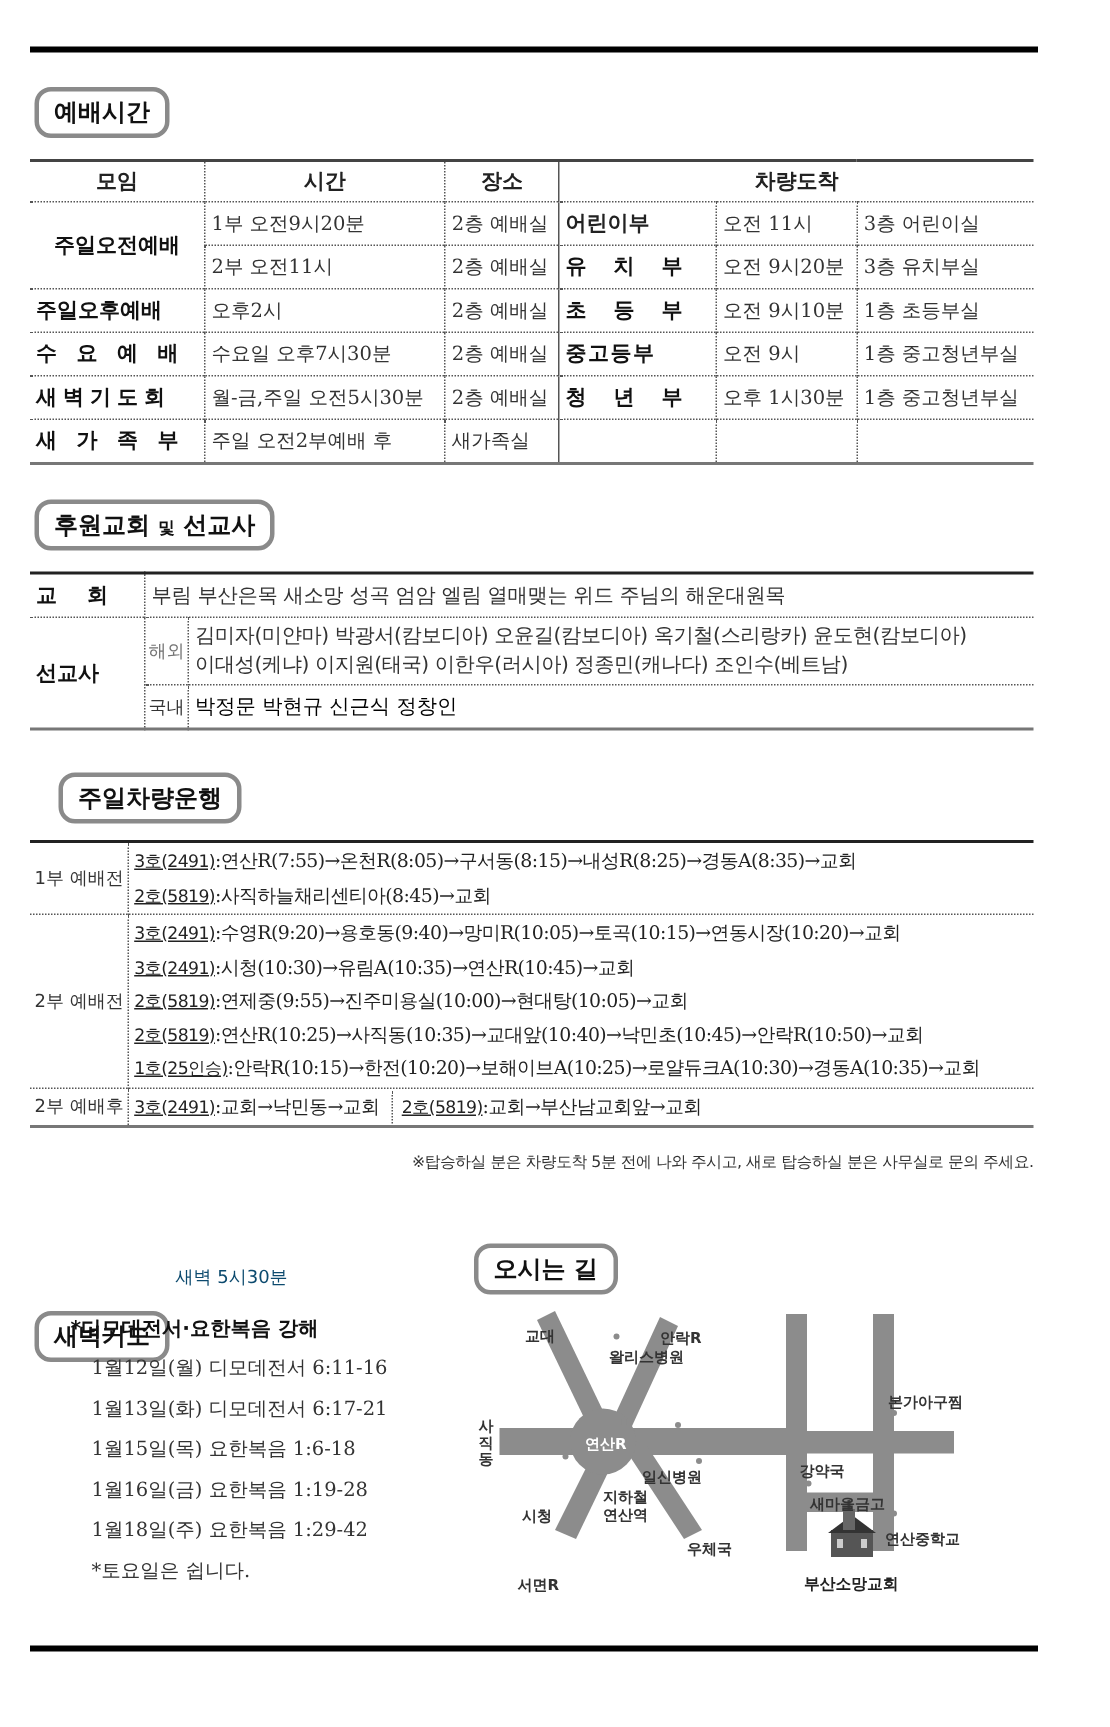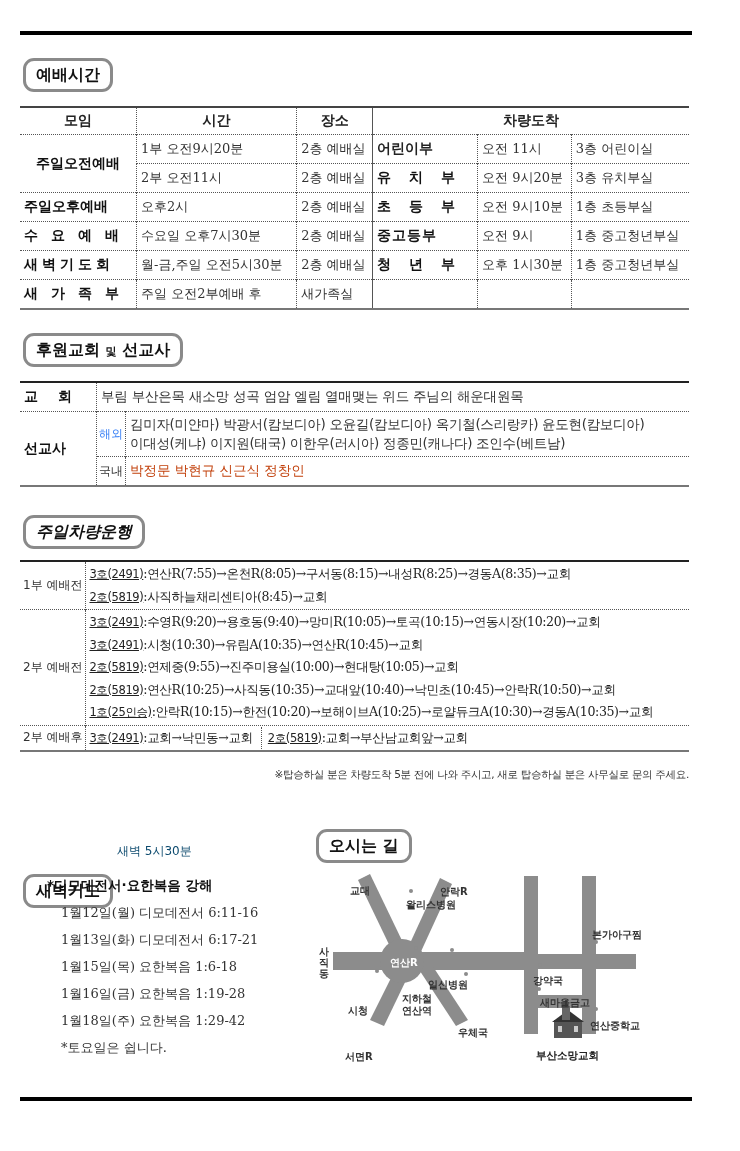--- a/index.html
+++ b/index.html
@@ -119,34 +119,34 @@
       <col style="width:26px">
       <col>
     </colgroup>
   <tbody>
       <tr class="dot-b">
     <td class="dot-r bold" style="font-size:14px;letter-spacing:20px;">교회</td>
     <td colspan="2" style="letter-spacing:-0.2px;color:#333;">부림 부산은목 새소망 성곡 엄암 엘림 열매맺는 위드 주님의 해운대원목</td>
   </tr>
   <tr class="dot-b">
     <td rowspan="2" class="dot-r bold" style="font-size:14px;">선교사</td>
-    <td class="dot-r" style="font-size:12px;color:#3b82f6;padding:0 2px;">해외</td>
+    <td class="dot-r" style="font-size:12px;color:#737373;padding:0 2px;">해외</td>
     <td style="height:44px;color:#333;line-height:19px;letter-spacing:-0.3px;">
       <div>김미자(미얀마) 박광서(캄보디아) 오윤길(캄보디아) 옥기철(스리랑카) 윤도현(캄보디아)</div>
       <div>이대성(케냐) 이지원(태국) 이한우(러시아) 정종민(캐나다) 조인수(베트남)</div>
     </td>
   </tr>
   <tr>
     <td class="dot-r" style="font-size:12px;color:#333;padding:0 2px;">국내</td>
-    <td style="color:#c2410c;">박정문 박현규 신근식 정창인</td>
+    <td style="color:#000000;">박정문 박현규 신근식 정창인</td>
   </tr>
 </tbody>
   </table>
 
-<div class="pill" style="left:23px;top:515px;font-style:italic;"><span>주일차량운행</span></div>
+<div class="pill" style="left:39px;top:515px;"><span>주일차량운행</span></div>
 
 <table id="bus">
   <colgroup>
       <col style="width:64px">
       <col>
     </colgroup>
   <tbody>
       <tr class="dot-b">
     <td class="dot-r bus-label">1부 예배전</td>
     <td>

